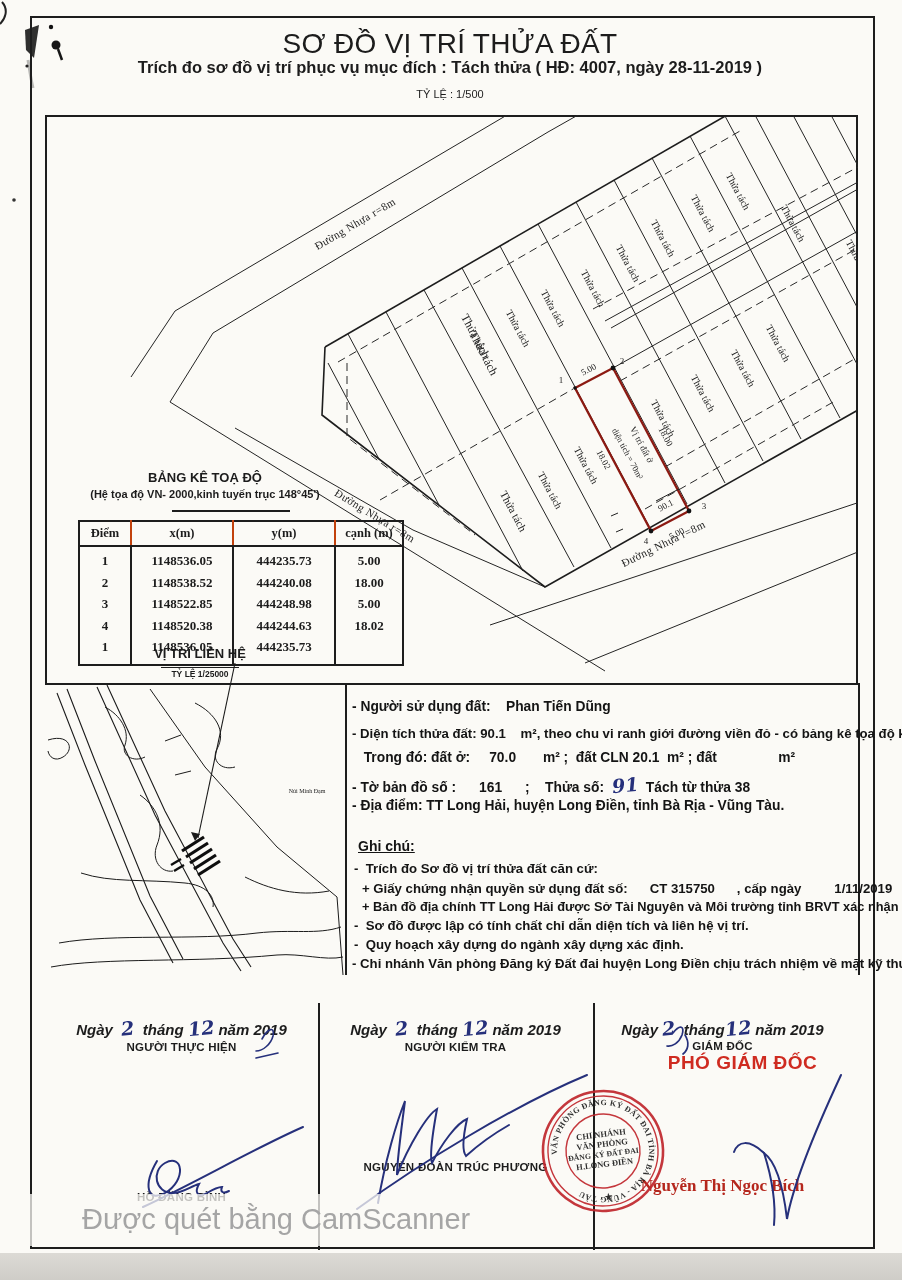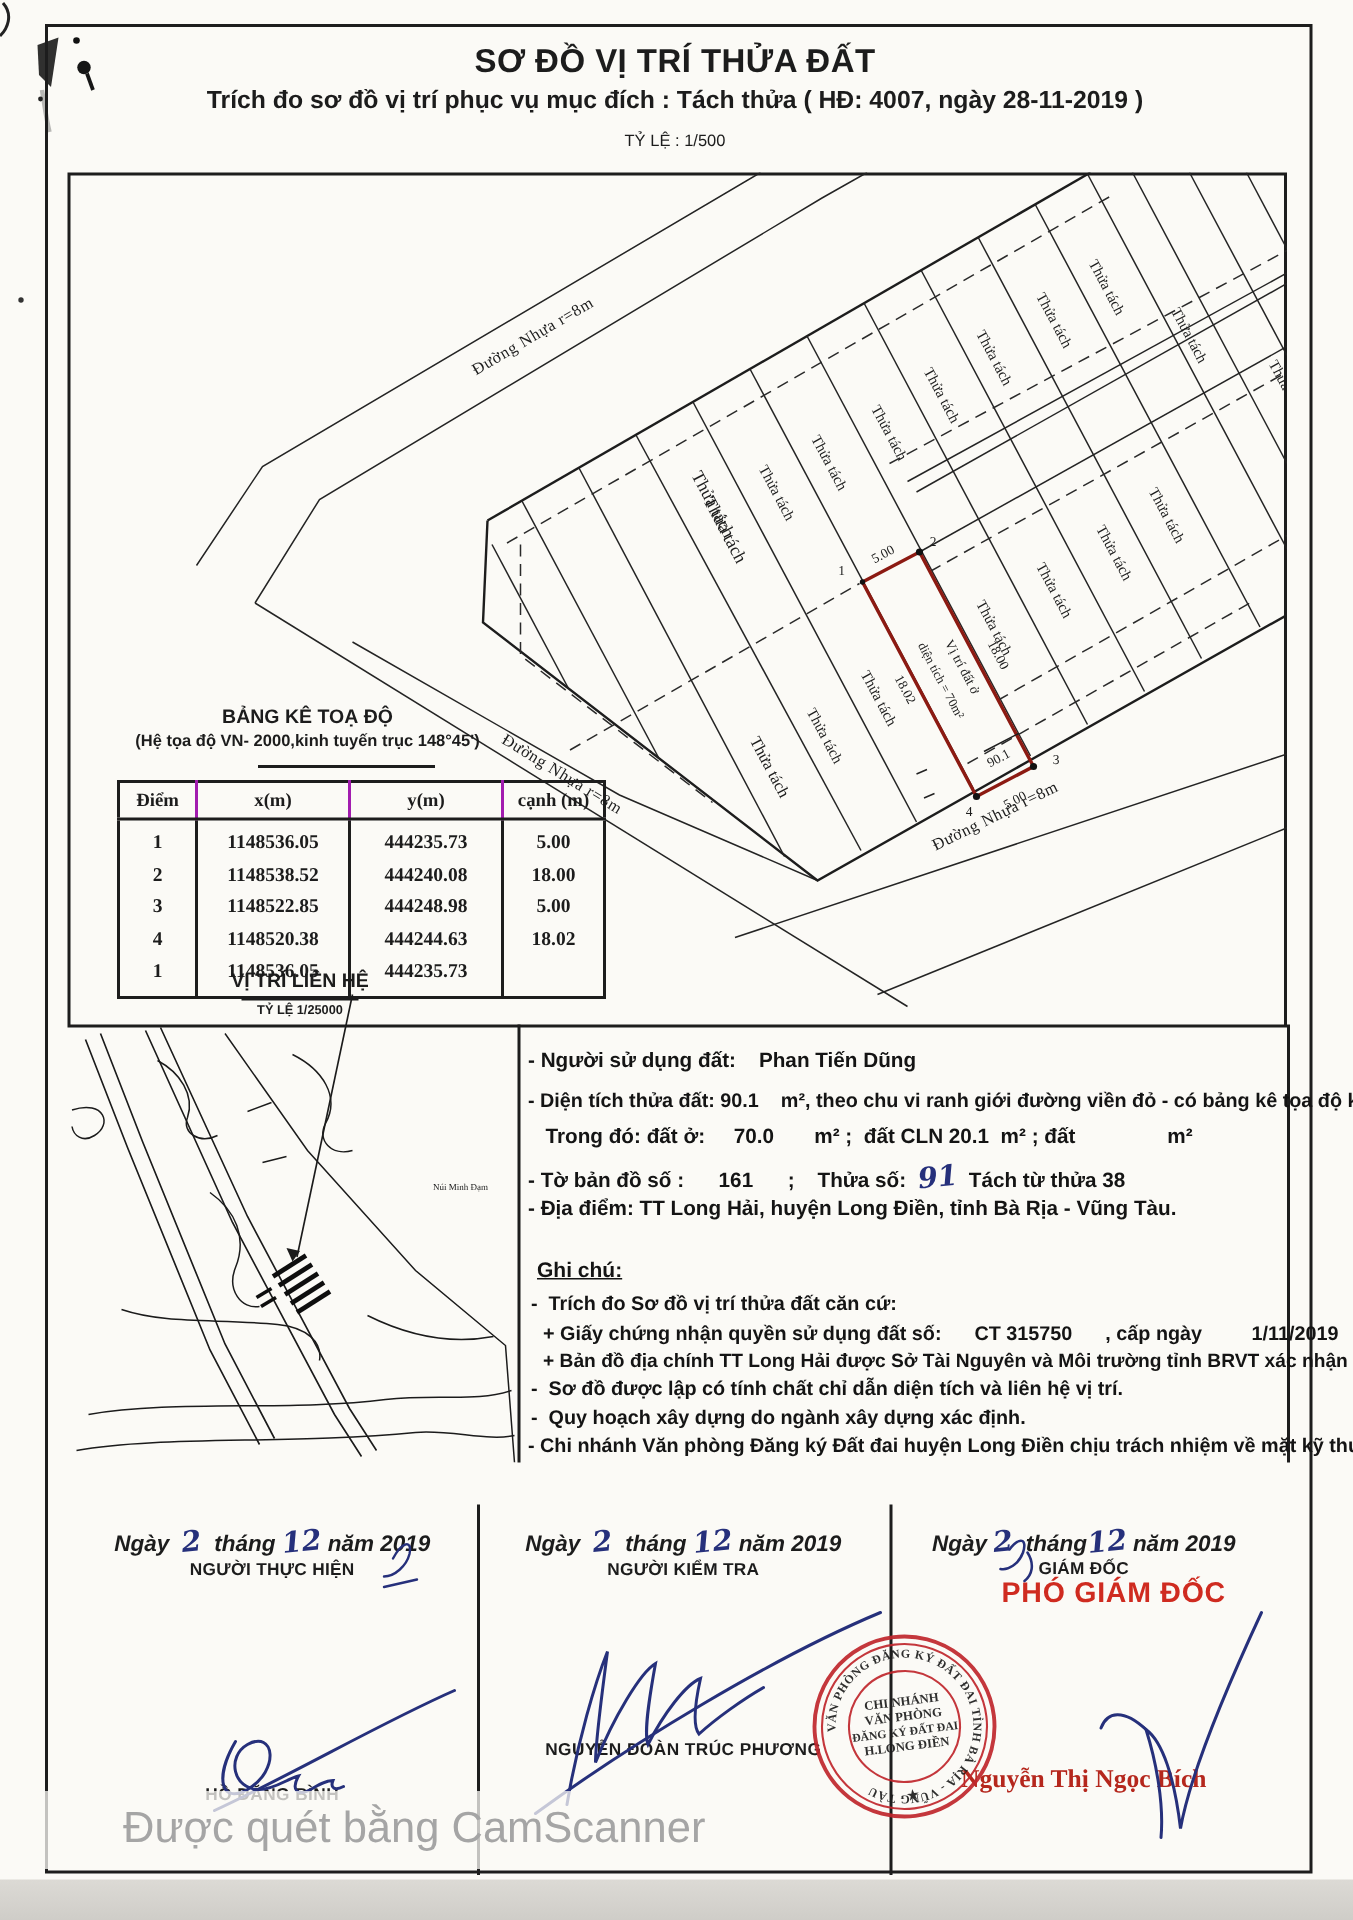--- a/index.html
+++ b/index.html
@@ -2,39 +2,39 @@
 <html><head>
 <meta charset="utf-8">
 <style>
   html,body{margin:0;padding:0;background:#e8e6e1;}
   .page{position:relative;width:902px;height:1280px;background:#fbfaf6;overflow:hidden;
         font-family:"Liberation Sans",sans-serif;color:#1c1c1c;}
   .abs{position:absolute;}
   .border-frame{border:2.5px solid #1d1d1d;}
   .ctr{text-align:center;}
   
-  .t1{font-size:22px;font-weight:bold;letter-spacing:.3px;}
+  .t1{font-size:28px;font-weight:normal;letter-spacing:.3px;}
   .t2{font-size:16.5px;font-weight:bold;}
   .t3{font-size:11px;font-weight:normal;}
   
   .diagram-box{border:2px solid #1d1d1d;background:transparent;}
   svg text{font-family:"Liberation Serif",serif;fill:#1d1d1d;}
   .ln{stroke:#242424;stroke-width:1;fill:none;}
   .lnb{stroke:#1d1d1d;stroke-width:1.6;fill:none;}
   .dash{stroke:#2a2a2a;stroke-width:1;fill:none;stroke-dasharray:8 5;}
   .red{stroke:#8c1a12;stroke-width:2.3;fill:none;}
   .tt{fill:#1d1d1d;}
   .dim{font-size:9px;}
   .roadlab{font-size:11px;letter-spacing:.5px;}
   
   .tbl-wrap{background:transparent;}
   .tbl-title{font-size:13px;font-weight:bold;font-family:"Liberation Sans",sans-serif;}
   .tbl-sub{font-size:11px;font-weight:bold;}
   table.coords{border-collapse:collapse;border:2px solid #1d1d1d;background:rgba(255,255,255,.0);}
-  table.coords th{border-bottom:2px solid #1d1d1d;border-right:2px solid #a21caf;
+  table.coords th{border-bottom:2px solid #1d1d1d;border-right:2px solid #c2410c;
     font-size:12.5px;padding:4px 4px;font-family:"Liberation Serif",serif;}
   table.coords td{border-right:2px solid #1d1d1d;vertical-align:top;text-align:center;
     font-size:13px;font-weight:bold;font-family:"Liberation Serif",serif;white-space:pre-line;line-height:21.5px;padding:3px 6px 6px 6px;}
   table.coords th:last-child,table.coords td:last-child{border-right:none;}
   td.canh{padding-top:13px;}
   
   .map-title{font-size:13px;font-weight:bold;}
   .map-scale{font-size:8.5px;font-weight:bold;border-top:1.5px solid #1d1d1d;display:inline-block;padding:1px 10px 0 10px;}
   
   .info-box{border-left:2px solid #1d1d1d;border-right:2px solid #1d1d1d;}

